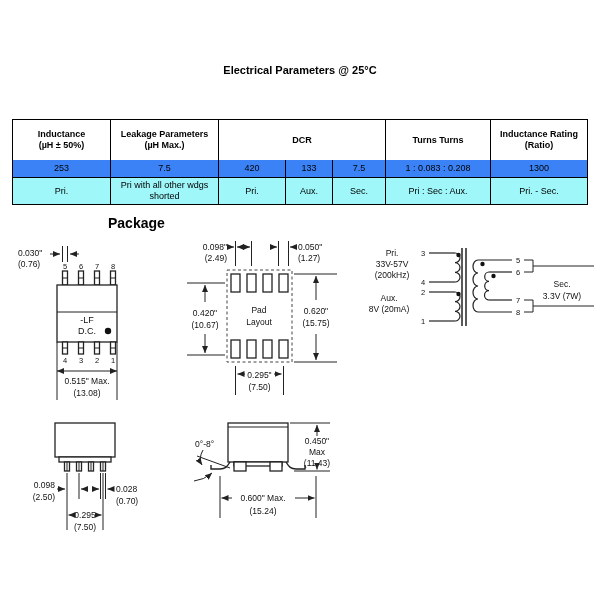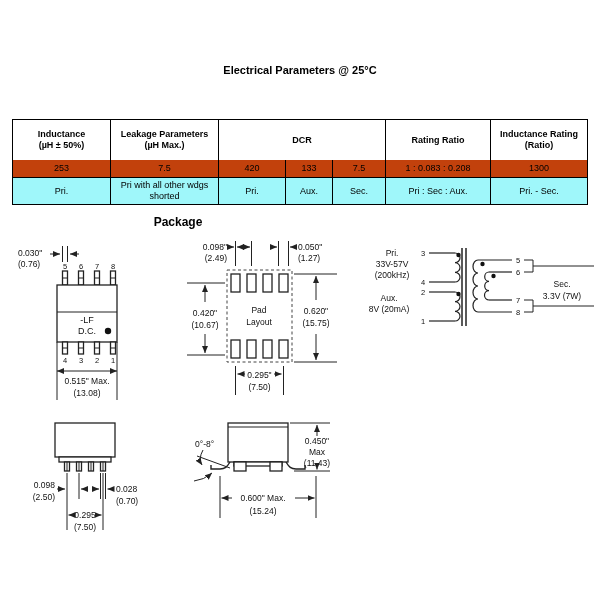--- a/index.html
+++ b/index.html
@@ -1,26 +1,26 @@
 <!DOCTYPE html>
 <html><head>
 <meta charset="utf-8">
 <style>
   html,body{margin:0;padding:0;background:#fff;}
   body{width:600px;height:600px;position:relative;font-family:"Liberation Sans",sans-serif;color:#000;overflow:hidden;}
   .page{position:absolute;inset:0;background:#fff;}
   .title{position:absolute;left:0;right:0;top:64px;text-align:center;font-weight:bold;font-size:11px;}
-  .seclabel{position:absolute;width:140px;text-align:center;font-weight:bold;font-size:12px;}
+  .seclabel{position:absolute;width:140px;text-align:left;font-weight:bold;font-size:14px;}
   #lbl-package{left:108px;top:215px;}
   #lbl-schematic{left:400px;top:215px;}
   table.params{position:absolute;left:12px;top:95px;border-collapse:collapse;table-layout:fixed;border:1.6px solid #000;font-size:9px;margin-top:24px;}
   table.params td{border:1px solid #000;text-align:center;vertical-align:middle;padding:1px 2px;line-height:1.2;}
   tr.r1 td{border-bottom-style:hidden;font-weight:bold;height:38px;background:#fff;}
   tr.r2 td{border-top-style:hidden;background:#9FF7FA;height:19px;}
-  tr.r3 td{height:15px;background:#c2410c;}
+  tr.r3 td{height:15px;background:#3b82f6;}
   tr.r4 td{background:#9FF7FA;height:24px;}
   svg.drw{position:absolute;overflow:visible;}
   svg text{fill:#111;font-size:8.5px;font-family:"Liberation Sans",sans-serif;}
   svg text.pn{font-size:7.5px;}
   svg text.mk{font-size:9px;}
   .ln{stroke:#222;stroke-width:1;fill:none;}
   .bd{stroke:#222;stroke-width:1.3;fill:#fff;}
   .coil{stroke:#222;stroke-width:1.2;fill:none;}
   .dash{stroke:#444;stroke-width:1;fill:none;stroke-dasharray:3 2.5;}
   .dot{fill:#111;stroke:none;}
@@ -54,21 +54,21 @@
       <tr class="r1">
         <td>
             <div>Inductance</div>
             <div>(µH ± 50%)</div>
           </td>
         <td>
             <div>Leakage Parameters</div>
             <div>(µH Max.)</div>
           </td>
         <td colspan="3">DCR</td>
-        <td>Rating Ratio</td>
+        <td>Turns Turns</td>
         <td>
             <div>Inductance Rating</div>
             <div>(Ratio)</div>
           </td>
       </tr>
       <tr class="r3">
         <td>253</td>
         <td>7.5</td>
         <td>420</td>
         <td>133</td>

